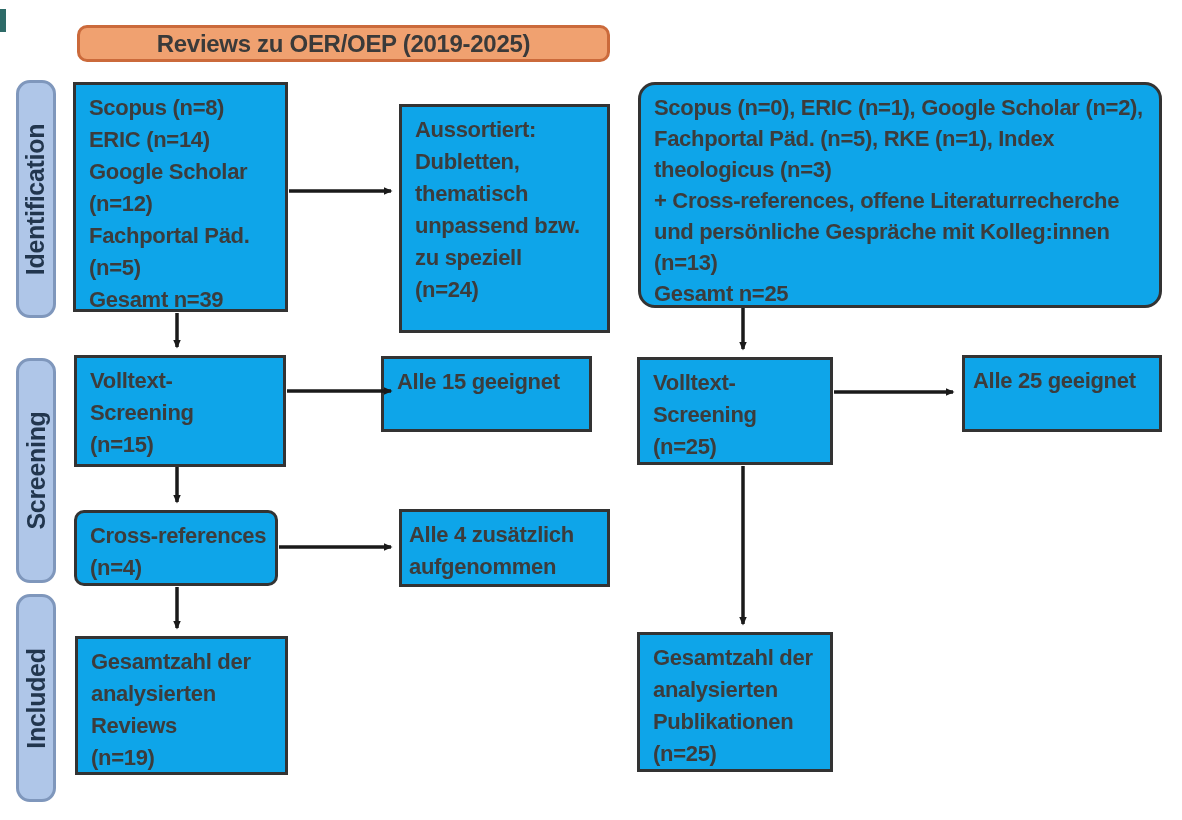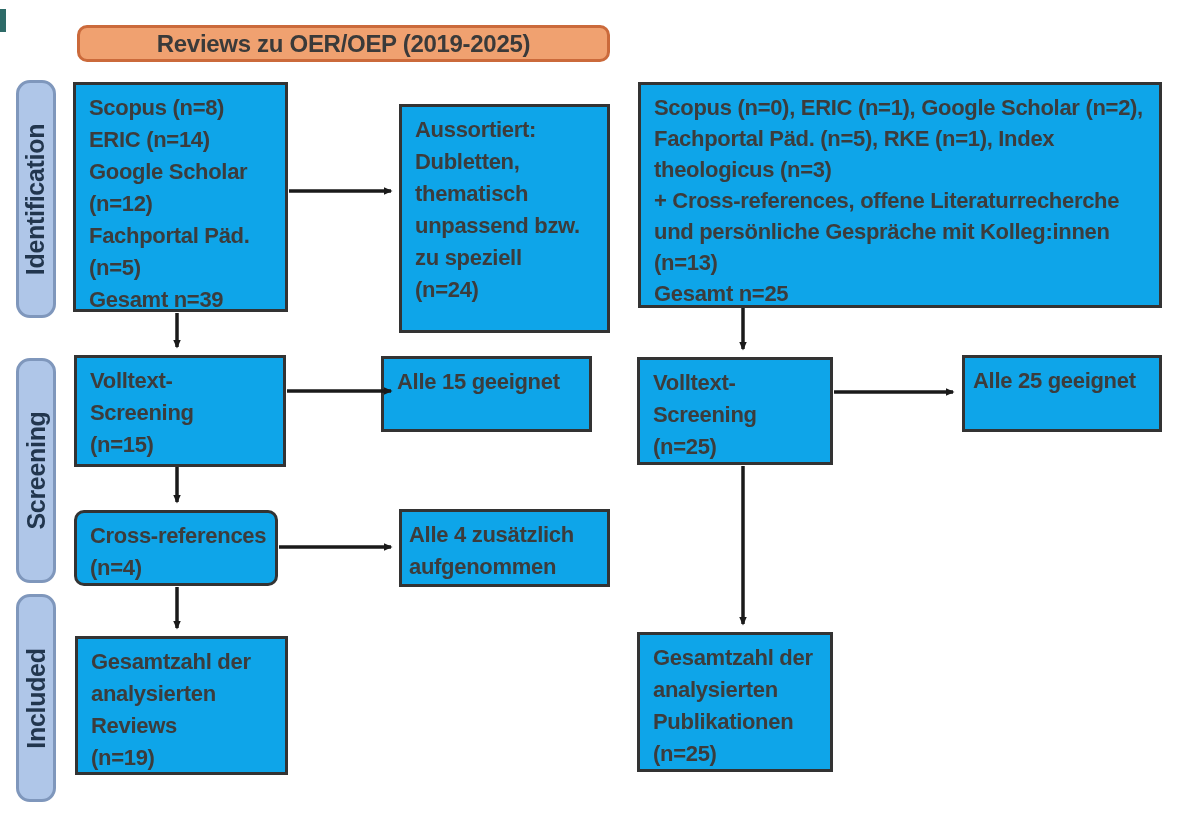--- a/index.html
+++ b/index.html
@@ -123,21 +123,21 @@
 (n=4)</div>
 
   <div class="fbox ml" style="left:399px; top:509px; width:211px; height:78px;padding-left:7px;">Alle 4 zusätzlich
 aufgenommen</div>
 
   <div class="fbox ml" style="left:75px; top:636px; width:213px; height:139px;">Gesamtzahl der
 analysierten
 Reviews
 (n=19)</div>
 
-  <div class="fbox ml" style="left:638px; top:82px; width:524px; height:226px; line-height:31px;">Scopus (n=0), ERIC (n=1), Google Scholar (n=2),
+  <div class="fbox ml" style="left:638px; top:82px; width:524px; height:226px; line-height:31px;border-radius:17px;">Scopus (n=0), ERIC (n=1), Google Scholar (n=2),
 Fachportal Päd. (n=5), RKE (n=1), Index
 theologicus (n=3)
 + Cross-references, offene Literaturrecherche
 und persönliche Gespräche mit Kolleg:innen
 (n=13)
 Gesamt n=25</div>
 
   <div class="fbox ml" style="left:637px; top:357px; width:196px; height:108px;">Volltext-
 Screening
 (n=25)</div>

